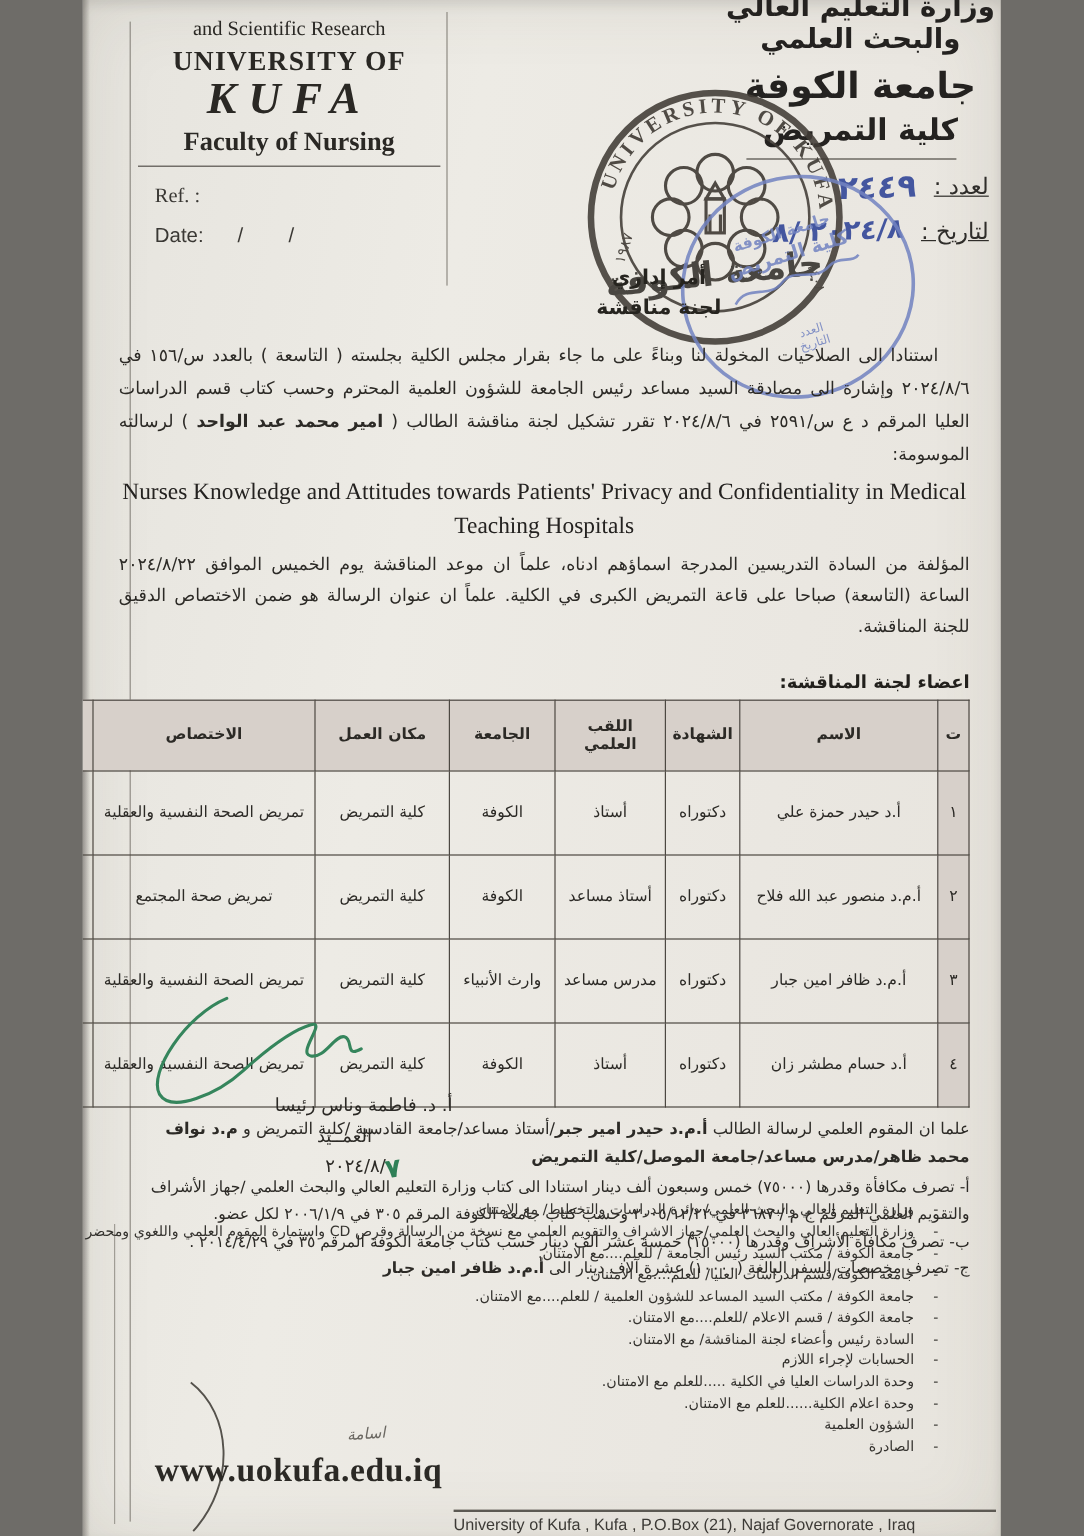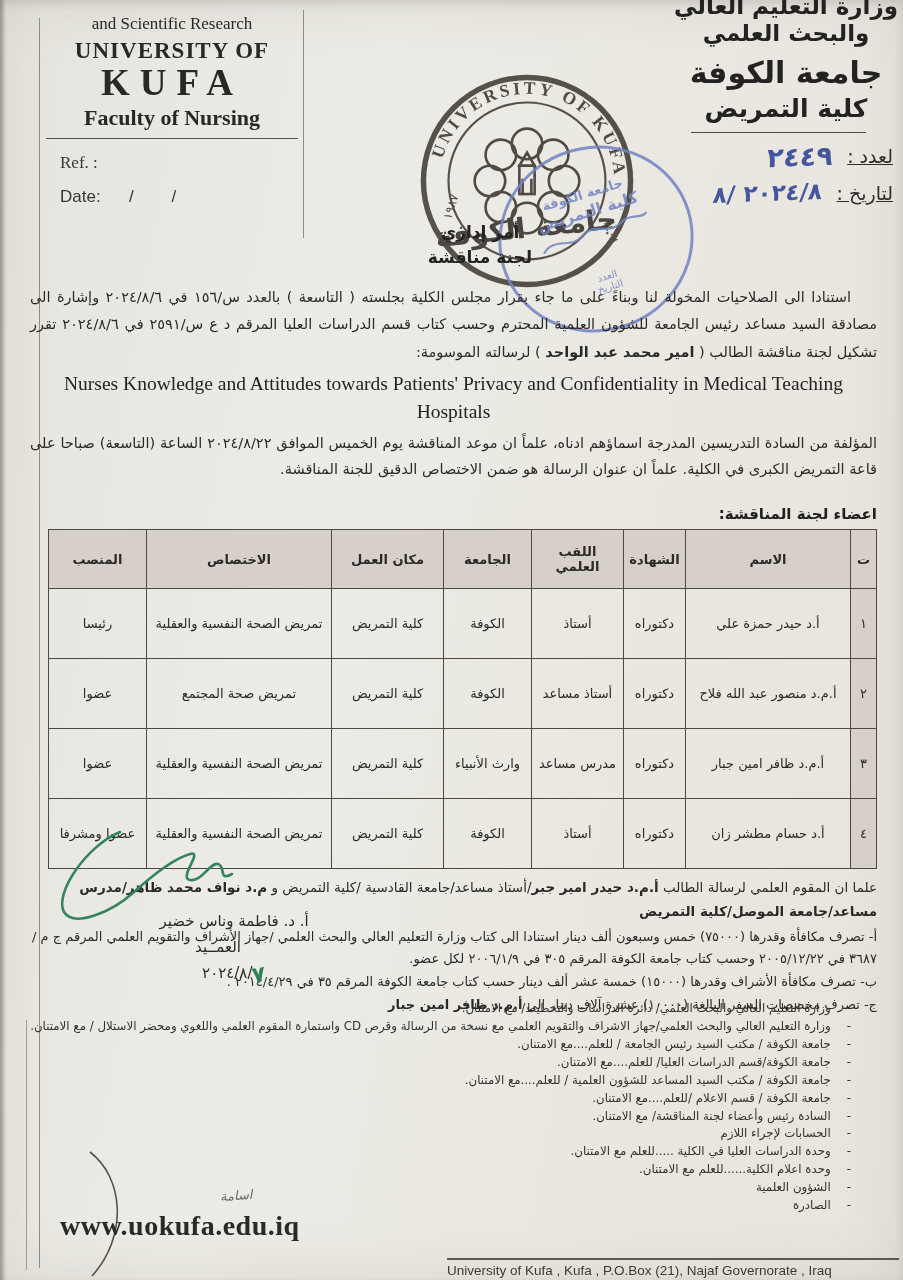--- a/index.html
+++ b/index.html
@@ -1,32 +1,32 @@
 <!DOCTYPE html>
 <html lang="ar"><head>
 <meta charset="utf-8">
 <style>
   html,body{margin:0;padding:0;background:#6e6c68;}
   .page{
-    position:relative;width:903px;height:1280px;margin:0 auto;overflow:hidden;
+    position:relative;width:765px;height:1280px;margin:0 auto;overflow:hidden;
     background:linear-gradient(100deg,#e6e4de 0%,#edebe5 35%,#eae7e1 70%,#e7e4dd 100%);
     box-shadow:inset 0 0 60px rgba(90,80,60,.12), inset 0 4px 10px rgba(0,0,0,.10);
     font-family:"DejaVu Sans",sans-serif;color:#2e2c29;
   }
   .edge-left{position:absolute;left:0;top:0;bottom:0;width:6px;background:linear-gradient(90deg,rgba(40,35,30,.35),rgba(40,35,30,0));}
   .rule-v{position:absolute;background:#8f8c84;width:1px;}
   .rule-left{left:39px;top:18px;height:1250px;}
   .rule-left2{left:26px;top:1020px;height:250px;background:#a09d95;}
   .rule-div{left:303px;top:10px;height:228px;}
 
   
   .eh{position:absolute;left:46px;top:14px;width:252px;text-align:center;color:#2a2824;}
   .eh .l1{font-family:"Liberation Serif",serif;font-size:17px;}
   .eh .l2{font-family:"Liberation Serif",serif;font-weight:bold;font-size:23px;letter-spacing:1px;margin-top:4px;}
-  .eh .l3{font-family:"Liberation Serif",serif;font-weight:bold;font-size:37px;letter-spacing:10px;line-height:1.0;}
+  .eh .l3{font-family:"Liberation Serif",serif;font-weight:bold;font-size:37px;letter-spacing:10px;line-height:1.0;font-style:italic;}
   .eh .l4{font-family:"Liberation Serif",serif;font-weight:bold;font-size:22px;margin-top:4px;}
   .eh .hr{border-bottom:1.5px solid #55524c;margin-top:7px;}
   .eh .ref{font-family:Liberation Serif, serif;font-size:17px;text-align:left;margin:14px 0 0 14px;color:#3a3834;white-space:pre;}
   .eh .date{font-family:"Liberation Sans",sans-serif;font-size:17px;text-align:left;margin:14px 0 0 14px;color:#3a3834;white-space:pre;}
 
   
   .ah{position:absolute;right:4px;top:0;width:226px;text-align:center;direction:rtl;color:#242220;}
   .ah .m1{font-weight:bold;font-size:23px;line-height:1.15;margin-top:-7px;}
   .ah .m2{font-weight:bold;font-size:23px;line-height:1.25;}
   .ah .un{font-weight:bold;font-size:30px;line-height:1.25;margin-top:6px;}
@@ -249,21 +249,21 @@
 
     <div class="fn first">أ- تصرف مكافأة وقدرها (٧٥٠٠٠) خمس وسبعون ألف دينار استنادا الى كتاب وزارة التعليم العالي والبحث العلمي /جهاز الأشراف والتقويم العلمي المرقم ج م / ٣٦٨٧ في ٢٠٠٥/١٢/٢٢ وحسب كتاب جامعة الكوفة المرقم ٣٠٥ في ٢٠٠٦/١/٩ لكل عضو.</div>
     <div class="fn">ب- تصرف مكافأة الأشراف وقدرها (١٥٠٠٠) خمسة عشر ألف دينار حسب كتاب جامعة الكوفة المرقم ٣٥ في ٢٠١٤/٤/٢٩ .</div>
     <div class="fn"><span>ج- تصرف مخصصات السفر البالغة (١٠٠٠٠) عشرة آلاف دينار الى </span><span class="bold">أ.م.د ظافر امين جبار</span></div>
   </div>
 
   <div class="sig">
     <svg width="230" height="110" viewBox="0 0 230 110">
       <path d="M70 12 C 36 26, 4 74, 14 92 C 24 108, 62 92, 84 72 C 104 54, 126 38, 140 34 C 154 30, 128 58, 140 60 C 152 62, 160 42, 168 44 C 176 46, 168 62, 182 54" stroke="#35855c" stroke-width="2.6" fill="none" stroke-linecap="round"></path>
     </svg>
-    <div class="nm">أ. د. فاطمة وناس خضير</div>
+    <div class="nm">أ. د. فاطمة وناس رئيسا</div>
     <div class="ttl">العمــيد</div>
     <div class="dt"><span>٢٠٢٤/٨/</span><span class="gmark">٧</span></div>
   </div>
 
   <div class="dist">
     <div class="it">وزارة التعليم العالي والبحث العلمي/ دائرة الدراسات والتخطيط/ مع الامتنان.</div>
     <div class="it">وزارة التعليم العالي والبحث العلمي/جهاز الاشراف والتقويم العلمي مع نسخة من الرسالة وقرص CD واستمارة المقوم العلمي واللغوي ومحضر الاستلال / مع الامتنان.</div>
     <div class="it">جامعة الكوفة / مكتب السيد رئيس الجامعة / للعلم....مع الامتنان.</div>
     <div class="it">جامعة الكوفة/قسم الدراسات العليا/ للعلم....مع الامتنان.</div>
     <div class="it">جامعة الكوفة / مكتب السيد المساعد للشؤون العلمية / للعلم....مع الامتنان.</div>

